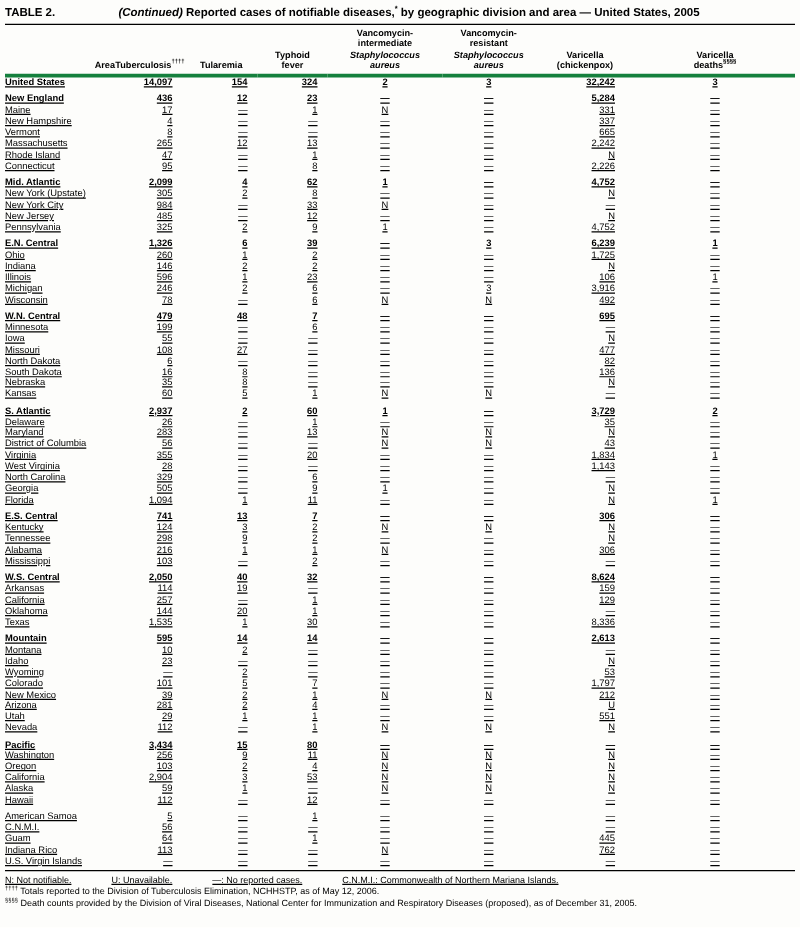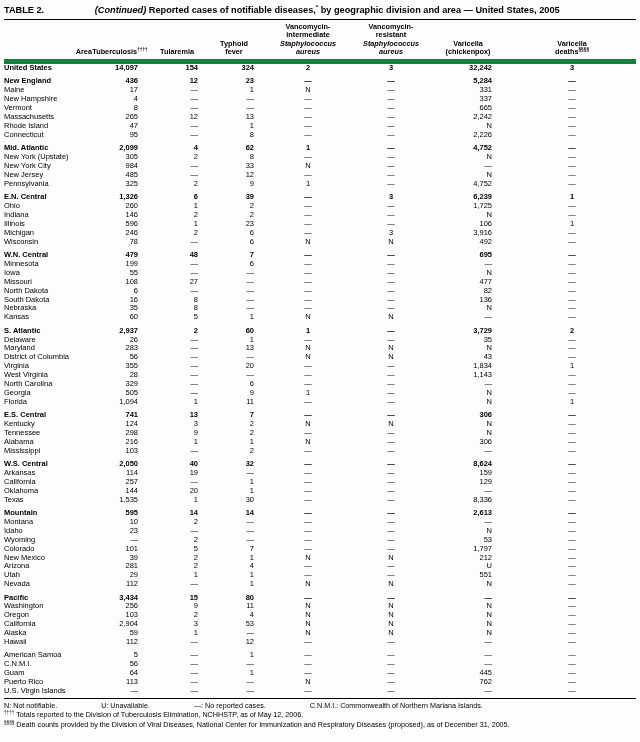--- a/index.html
+++ b/index.html
@@ -18,33 +18,33 @@
     display:grid;
     grid-template-columns:88px 56px 58px 56px 92px 74px 80px 128px;
     width:632px; padding:3px 0 3px 0;
   }
   .hcell {
     display:flex; flex-direction:column; justify-content:flex-end; align-items:center;
     font-weight:700; font-size:7.3px; line-height:8.3px; text-align:center; white-space:nowrap;
   }
   .hcell.c0 { align-items:flex-end; text-align:left; }
   .hline.it { font-style:italic; }
-  table.tbl { border-collapse:collapse; table-layout:fixed; width:632px; border-top:5px solid #15803d; }
+  table.tbl { border-collapse:collapse; table-layout:fixed; width:632px; border-top:3px solid #15803d;text-decoration:underline; }
   td { font-size:7.5px; line-height:8.9px; height:8.9px; white-space:nowrap; overflow:hidden; padding:0; vertical-align:bottom; }
   tr.bold td { font-weight:700; }
   td.area { text-align:left; }
   td.c1 { text-align:right; padding-right:10px; }
   td.c2 { text-align:right; padding-right:8px; }
   td.c3 { text-align:right; padding-right:8px; }
   td.c4, td.c5, td.c7 { text-align:center; }
   td.c6 { text-align:right; padding-right:16px; }
   tr.spacer td { height:4.4px; line-height:4.4px; font-size:1px; }
   .rule-bottom { border-top:1px solid #000; margin-top:2px; }
   .foot { font-size:7.2px; line-height:9.4px; padding-top:2px; }
-  .legend { display:flex; gap:44px; white-space:nowrap; }
+  .legend { display:flex; gap:32px; white-space:nowrap;text-decoration:underline; }
 </style>
 </head>
 <body>
 
 <div class="page">
 
   <div class="title">
     <span>TABLE 2.</span>
     <span class="i">(Continued)</span>
     <span>Reported cases of notifiable diseases,</span><sup>*</sup>
@@ -765,21 +765,21 @@
           <td class="area">Guam</td>
           <td class="c1">64</td>
           <td class="c2">—</td>
           <td class="c3">1</td>
           <td class="c4">—</td>
           <td class="c5">—</td>
           <td class="c6">445</td>
           <td class="c7">—</td>
         </tr>
         <tr>
-          <td class="area">Puerto Rico</td>
+          <td class="area">Indiana Rico</td>
           <td class="c1">113</td>
           <td class="c2">—</td>
           <td class="c3">—</td>
           <td class="c4">N</td>
           <td class="c5">—</td>
           <td class="c6">762</td>
           <td class="c7">—</td>
         </tr>
         <tr>
           <td class="area">U.S. Virgin Islands</td>

